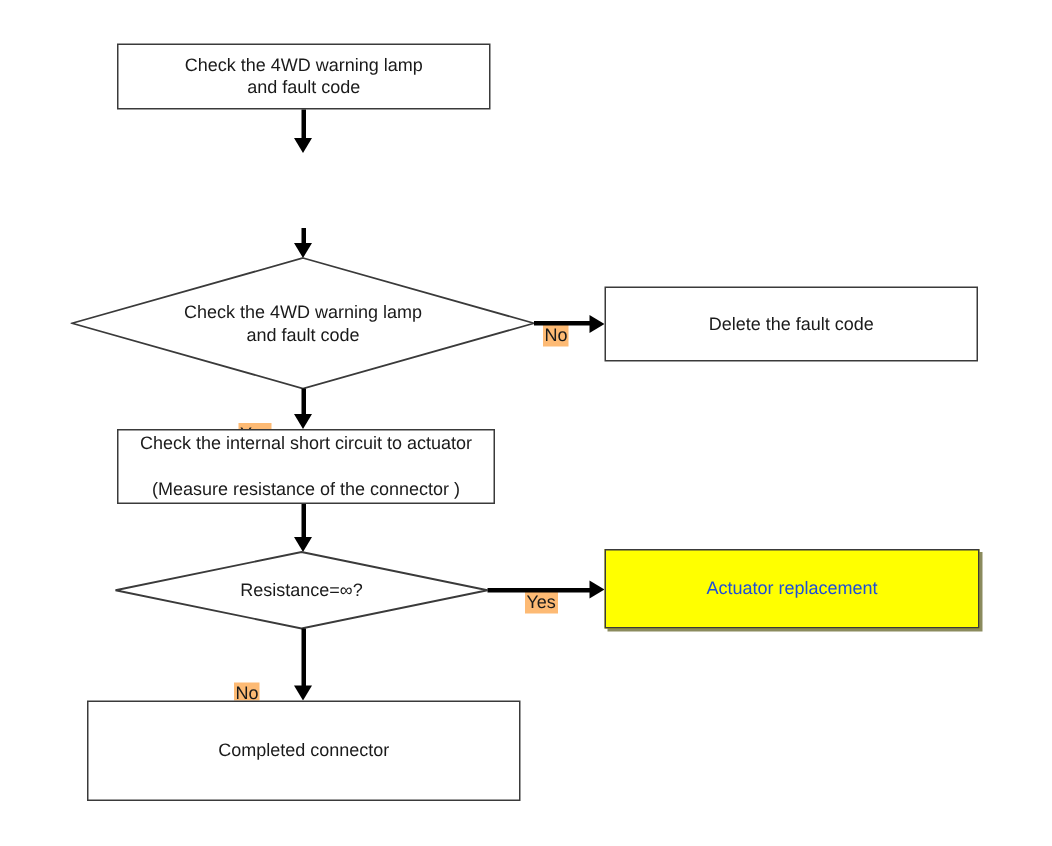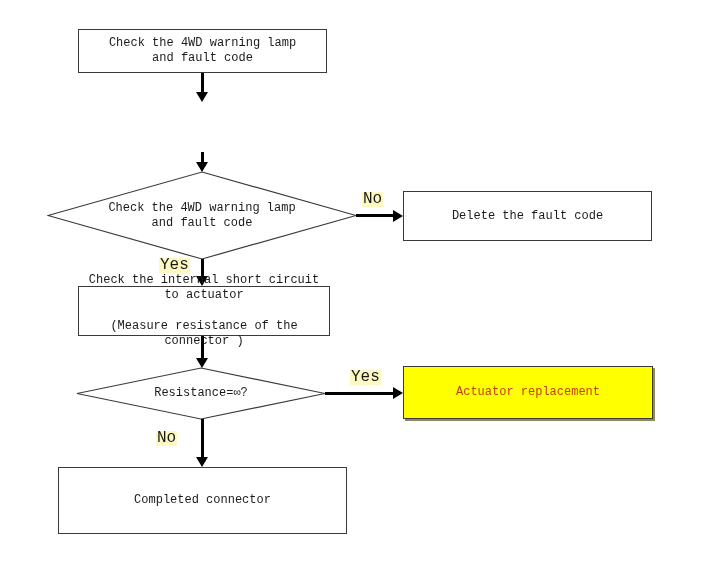--- a/index.html
+++ b/index.html
@@ -7,21 +7,20 @@
     width: 701px; height: 564px;
     background: #ffffff;
     font-family: "Liberation Sans", sans-serif;
     color: #1a1a1a;
   }
   #canvas {
     position: relative;
     width: 701px; height: 564px;
     background: #ffffff;
     overflow: hidden;
-    font-family: Liberation Mono, monospace;
   }
   .node {
     position: absolute;
     background: #ffffff;
     border: 1px solid #3a3a3a;
     display: flex;
     flex-direction: column;
     align-items: center;
     justify-content: center;
     text-align: center;
@@ -52,28 +51,29 @@
     border-top: 10px solid #000000;
   }
   .head-right {
     position: absolute; width: 0; height: 0;
     border-top: 6px solid transparent;
     border-bottom: 6px solid transparent;
     border-left: 10px solid #000000;
   }
   .edge-label {
     position: absolute;
-    font-size: 16px;
+    font-size: 12px;
     line-height: 15px;
-    background: #fef9c3;
+    background: #fdba74;
     padding: 0 1px;
+    margin-top: 24px;
   }
   #node-actuator {
     background: #ffff00;
-    color: #c2410c;
+    color: #1d4ed8;
     border: 1px solid #3a3a3a;
     box-shadow: 2px 2px 0 #8b8b5e;
   }
 </style>
 </head>
 <body>
 
 <div id="canvas">
 
   <div class="node" style="left:78px; top:29px; width:249px; height:44px;">

